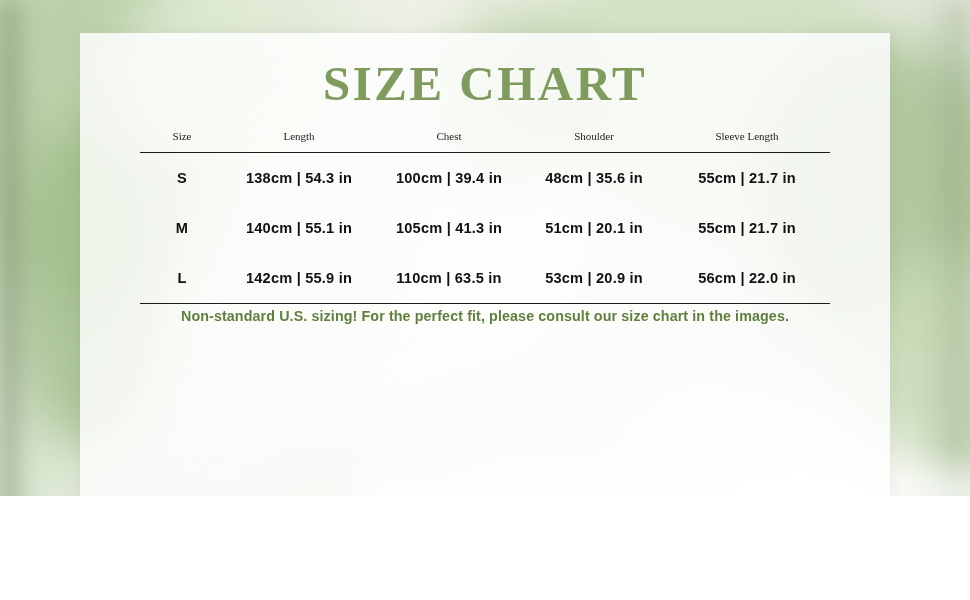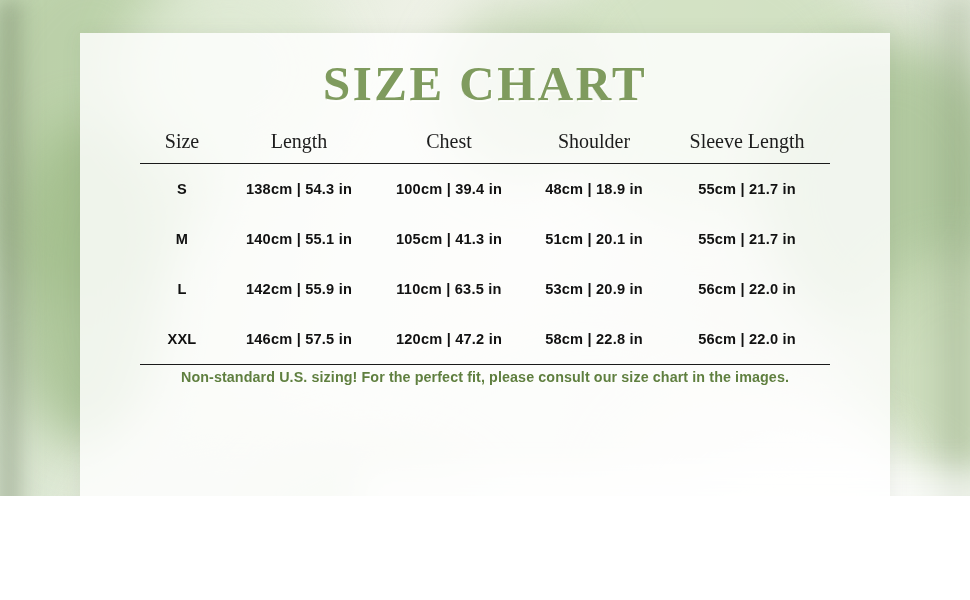--- a/index.html
+++ b/index.html
@@ -100,21 +100,21 @@
 
   table.sizechart {
     width: 690px;
     margin: 12px auto 0 auto;
     border-collapse: collapse;
     table-layout: fixed;
   }
   table.sizechart th {
     font-family: "Liberation Serif", serif;
     font-weight: 400;
-    font-size: 20px;
+    font-size: 11px;
     color: #1d1d1d;
     padding: 6px 0 10px 0;
     text-align: center;
   }
   thead tr {
     border-bottom: 1.6px solid #1a1a1a;
   }
   table.sizechart td {
     font-family: "Liberation Sans", sans-serif;
     font-weight: 700;
@@ -190,44 +190,37 @@
             <th>Chest</th>
             <th>Shoulder</th>
             <th>Sleeve Length</th>
           </tr>
         </thead>
         <tbody>
           <tr>
             <td class="size-col">S</td>
             <td>138cm | 54.3 in</td>
             <td>100cm | 39.4 in</td>
-            <td>48cm | 18.9 in</td>
+            <td>48cm | 35.6 in</td>
             <td>55cm | 21.7 in</td>
           </tr>
           <tr>
             <td class="size-col">M</td>
             <td>140cm | 55.1 in</td>
             <td>105cm | 41.3 in</td>
             <td>51cm | 20.1 in</td>
             <td>55cm | 21.7 in</td>
           </tr>
           <tr>
             <td class="size-col">L</td>
             <td>142cm | 55.9 in</td>
             <td>110cm | 63.5 in</td>
             <td>53cm | 20.9 in</td>
             <td>56cm | 22.0 in</td>
           </tr>
-          <tr>
-            <td class="size-col">XXL</td>
-            <td>146cm | 57.5 in</td>
-            <td>120cm | 47.2 in</td>
-            <td>58cm | 22.8 in</td>
-            <td>56cm | 22.0 in</td>
-          </tr>
         </tbody>
       </table>
 
       <div class="footnote">Non-standard U.S. sizing! For the perfect fit, please consult our size chart in the images.</div>
 
     </div>
   </div>
 </div>
 
 </body></html>

